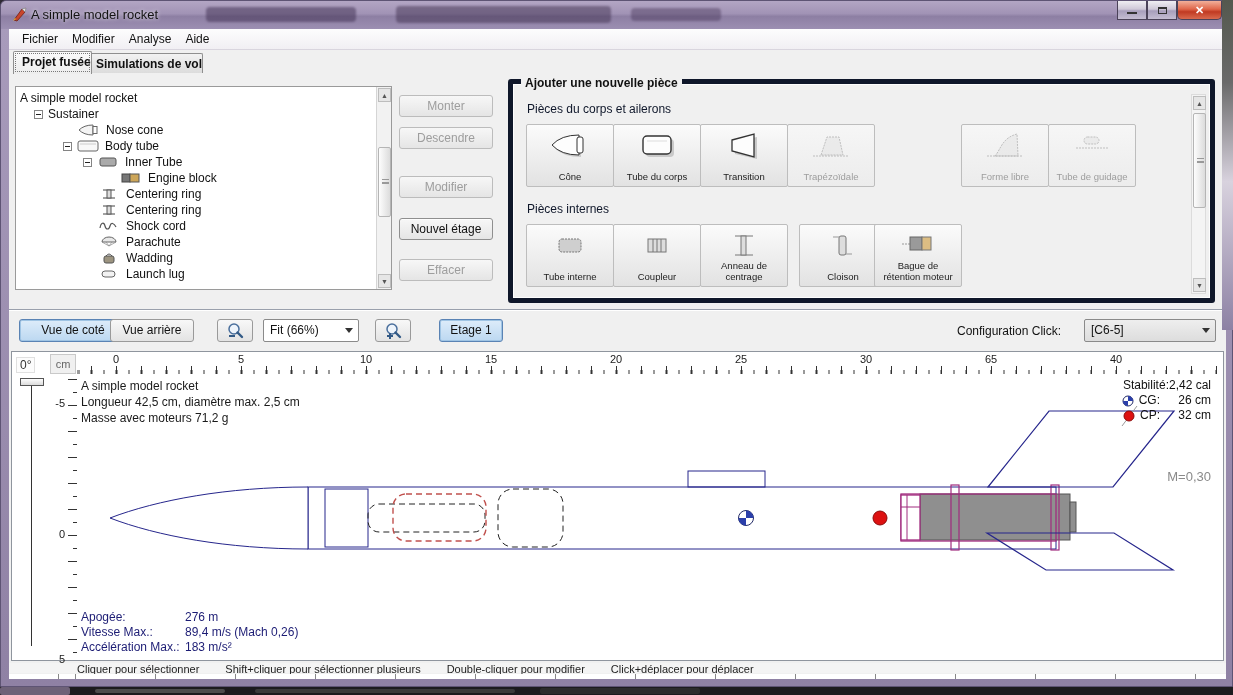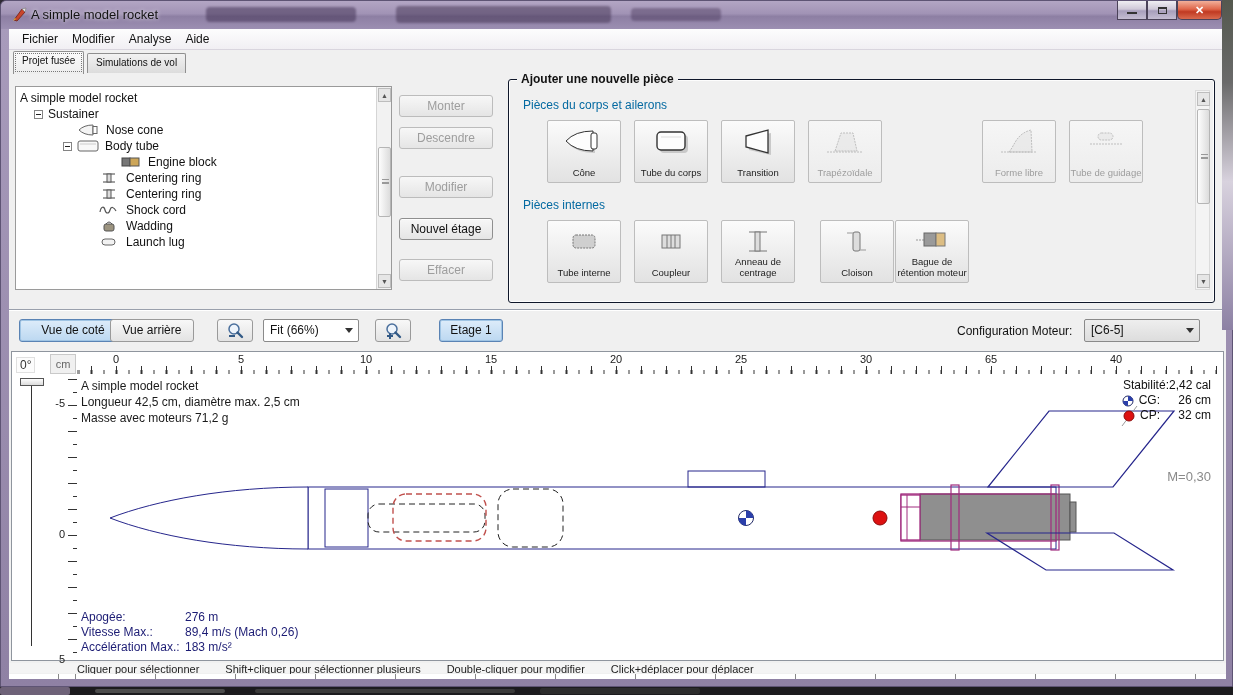--- a/index.html
+++ b/index.html
@@ -30,22 +30,22 @@
 
   #client { position:absolute; left:8px; top:28px; width:1217px; height:650px;
     background:#f0f0f0; overflow:hidden; }
 
   
   #menubar { position:absolute; left:0; top:0; right:0; height:21px;
     background:linear-gradient(180deg,#fdfdfd,#f1eff3); border-bottom:1px solid #d9d5de;
     display:flex; align-items:center; padding-left:6px; }
   .menuitem { font-size:12px; color:#111; padding:0 7px; }
   #tabbar { position:absolute; left:0; top:21px; right:0; height:23px; background:#f0f0f0; }
-  .tab { position:absolute; top:3px; height:20px; font-size:10px; padding:3px 8px 0 8px;
-    border:1px solid #8f8f8f; border-bottom:none; border-radius:2px 2px 0 0; color:#111; }
+  .tab { position:absolute; top:3px; height:20px; font-size:12px; padding:3px 0 0 8px;
+    border:1px solid #8f8f8f; border-bottom:none; border-radius:2px 2px 0 0; color:#111;font-weight:bold; }
   .tab.active { top:1px; height:23px; background:linear-gradient(180deg,#fafafa,#ededed);
     outline:1px dotted #777; outline-offset:-3px; z-index:2; }
   .tab.inactive { background:linear-gradient(180deg,#f2f2f2,#dcdcdc); }
 
   
   #treepanel { position:absolute; left:6px; top:57px; width:377px; height:204px;
     background:#fff; border:1px solid #9a9a9a; overflow:hidden; font-size:12px; }
   .trow { height:16px; display:flex; align-items:center; white-space:nowrap; color:#111; }
   .exp { width:9px; height:9px; border:1px solid #848484; background:#fff; position:relative;
     margin-right:5px; flex:none; }
@@ -61,27 +61,27 @@
     border-top:1px solid #999; border-bottom:1px solid #999; }
   .sgrip::after { content:""; position:absolute; left:0; right:0; top:2px; height:1px; background:#999; }
 
   .sidebtn { position:absolute; left:390px; width:94px; height:22px; font-size:12px;
     background:linear-gradient(180deg,#f7f7f7,#e5e5e5); border:1px solid #bcbcbc;
     border-radius:3px; text-align:center; line-height:20px; color:#9d9d9d; }
   .sidebtn.enabled { color:#111; border-color:#8f8f8f;
     box-shadow:0 1px 0 rgba(255,255,255,.8) inset; }
 
   #addpanel { position:absolute; left:499px; top:50px; width:707px; height:224px;
-    border:1px solid #0f172a; border-radius:3px; box-shadow:0 0 0 1px #fdfdfd inset; }
+    border:5px solid #0f172a; border-radius:3px; box-shadow:0 0 0 1px #fdfdfd inset; }
   #addtitle { position:absolute; left:8px; top:-8px; background:#f0f0f0; padding:0 4px;
     font-size:12px; font-weight:bold; color:#111; }
-  .seclabel { position:absolute; left:14px; font-size:12px; color:#0369a1; }
-  .pbtn { position:absolute; width:74px; height:63px; background:linear-gradient(180deg,#fbfbfb,#e2e2e2);
+  .seclabel { position:absolute; left:14px; font-size:12px; color:#0f172a; }
+  .pbtn { position:absolute; width:88px; height:63px; background:linear-gradient(180deg,#fbfbfb,#e2e2e2);
     border:1px solid #bdbdbd; border-radius:2px; display:flex; flex-direction:column;
-    align-items:center; justify-content:flex-end; padding-bottom:3px;margin-left:25px; }
+    align-items:center; justify-content:flex-end; padding-bottom:3px; }
   .pbtn .picon { position:absolute; top:4px; left:50%; transform:translateX(-50%); }
   .plabel { font-size:9.5px; color:#222; text-align:center; line-height:1.15; width:72px; }
   .pbtn.disabled { background:linear-gradient(180deg,#f6f6f6,#ececec); }
   .pbtn.disabled .plabel { color:#9d9d9d; }
   .pbtn.disabled .picon { opacity:.5; filter:grayscale(1); }
   #addscroll { position:absolute; right:4px; top:10px; width:15px; height:200px;
     background:#f4f4f4; border:1px solid #dcdcdc; }
 
   
   #divider { position:absolute; left:0; top:280px; right:0; height:2px;
@@ -208,20 +208,27 @@
             <span>Nose cone</span>
           </div>
           <div class="trow" style="padding-left:43px">
             <span class="exp"></span>
             <svg class="ticon" width="22" height="12" viewBox="0 0 22 12">
               <rect x="1" y="1" width="20" height="10" rx="2" fill="#f8f8f8" stroke="#666"></rect>
               <line x1="3" y1="4" x2="19" y2="4" stroke="#ccc"></line>
             </svg>
             <span>Body tube</span>
           </div>
+          <div class="trow" style="padding-left:63px">
+            <span class="exp"></span>
+            <svg class="ticon" width="22" height="12" viewBox="0 0 22 12">
+              <rect x="3" y="2" width="16" height="8" rx="2" fill="#aaa" stroke="#555"></rect>
+            </svg>
+            <span>Inner Tube</span>
+          </div>
           <div class="trow" style="padding-left:100px">
             <svg class="ticon" width="22" height="12" viewBox="0 0 22 12">
               <rect x="2" y="2" width="8" height="8" fill="#777" stroke="#444"></rect>
               <rect x="10" y="2" width="9" height="8" fill="#cda659" stroke="#555"></rect>
             </svg>
             <span>Engine block</span>
           </div>
           <div class="trow" style="padding-left:78px">
             <svg class="ticon" width="22" height="12" viewBox="0 0 22 12">
               <line x1="5" y1="2" x2="17" y2="2" stroke="#444"></line>
@@ -236,20 +243,27 @@
                 <line x1="5" y1="10" x2="17" y2="10" stroke="#444"></line>
               <rect x="9" y="2" width="4" height="8" fill="#ddd" stroke="#555"></rect>
             </svg>
             <span>Centering ring</span>
           </div>
           <div class="trow" style="padding-left:78px">
             <svg class="ticon" width="22" height="12" viewBox="0 0 22 12">
               <path d="M2,8 C3,2 6,2 7,6 C8,10 11,10 12,6 C13,2 16,3 18,7" fill="none" stroke="#555" stroke-width="1.2"></path>
             </svg>
             <span>Shock cord</span>
+          </div>
+          <div class="trow" style="padding-left:78px">
+            <svg class="ticon" width="22" height="12" viewBox="0 0 22 12">
+              <path d="M4,6 A7,5 0 0 1 18,6 Z" fill="#e8e8e8" stroke="#666"></path>
+              <path d="M4,6 L11,10 L18,6 M8,6 L11,10 M14,6 L11,10" fill="none" stroke="#888" stroke-width="0.7"></path>
+            </svg>
+            <span>Parachute</span>
           </div>
           <div class="trow" style="padding-left:78px">
             <svg class="ticon" width="22" height="12" viewBox="0 0 22 12">
               <rect x="6" y="4" width="10" height="7" rx="2" fill="#9c9480" stroke="#555"></rect>
               <path d="M8,4 Q11,0 14,4" fill="none" stroke="#555"></path>
             </svg>
             <span>Wadding</span>
           </div>
           <div class="trow" style="padding-left:78px">
             <svg class="ticon" width="22" height="12" viewBox="0 0 22 12">
@@ -390,22 +404,22 @@
       </div>
       <div class="btn" style="left:366px;width:36px">
         <svg width="18" height="17" viewBox="0 0 18 17" style="margin-top:2px">
           <circle cx="8" cy="7" r="5" fill="#eef4fb" stroke="#4a6f9c" stroke-width="1.5"></circle>
           <line x1="11.5" y1="10.5" x2="16" y2="15" stroke="#335a86" stroke-width="2.4" stroke-linecap="round"></line>
           <line x1="3" y1="14" x2="9" y2="14" stroke="#335a86" stroke-width="2"></line>
           <line x1="6" y1="11" x2="6" y2="17" stroke="#335a86" stroke-width="2"></line>
         </svg>
       </div>
       <div class="btn toggled" style="left:430px;width:64px">Etage 1</div>
-      <span id="motorlabel" style="left:948px">Configuration Moteur:</span>
-      <div class="combo" style="left:1075px;width:116px;background:linear-gradient(180deg,#eee,#ddd)">
+      <span id="motorlabel" style="left:948px">Configuration Click:</span>
+      <div class="combo" style="left:1075px;width:132px;background:linear-gradient(180deg,#eee,#ddd)">
         <span>[C6-5]</span>
         <span class="arr"></span>
       </div>
 
       <div id="canvas">
         <div id="rotlabel">0°</div>
         <div id="rotthumb"></div>
         <div id="rottrack"></div>
         <div id="unitbox">cm</div>
 

